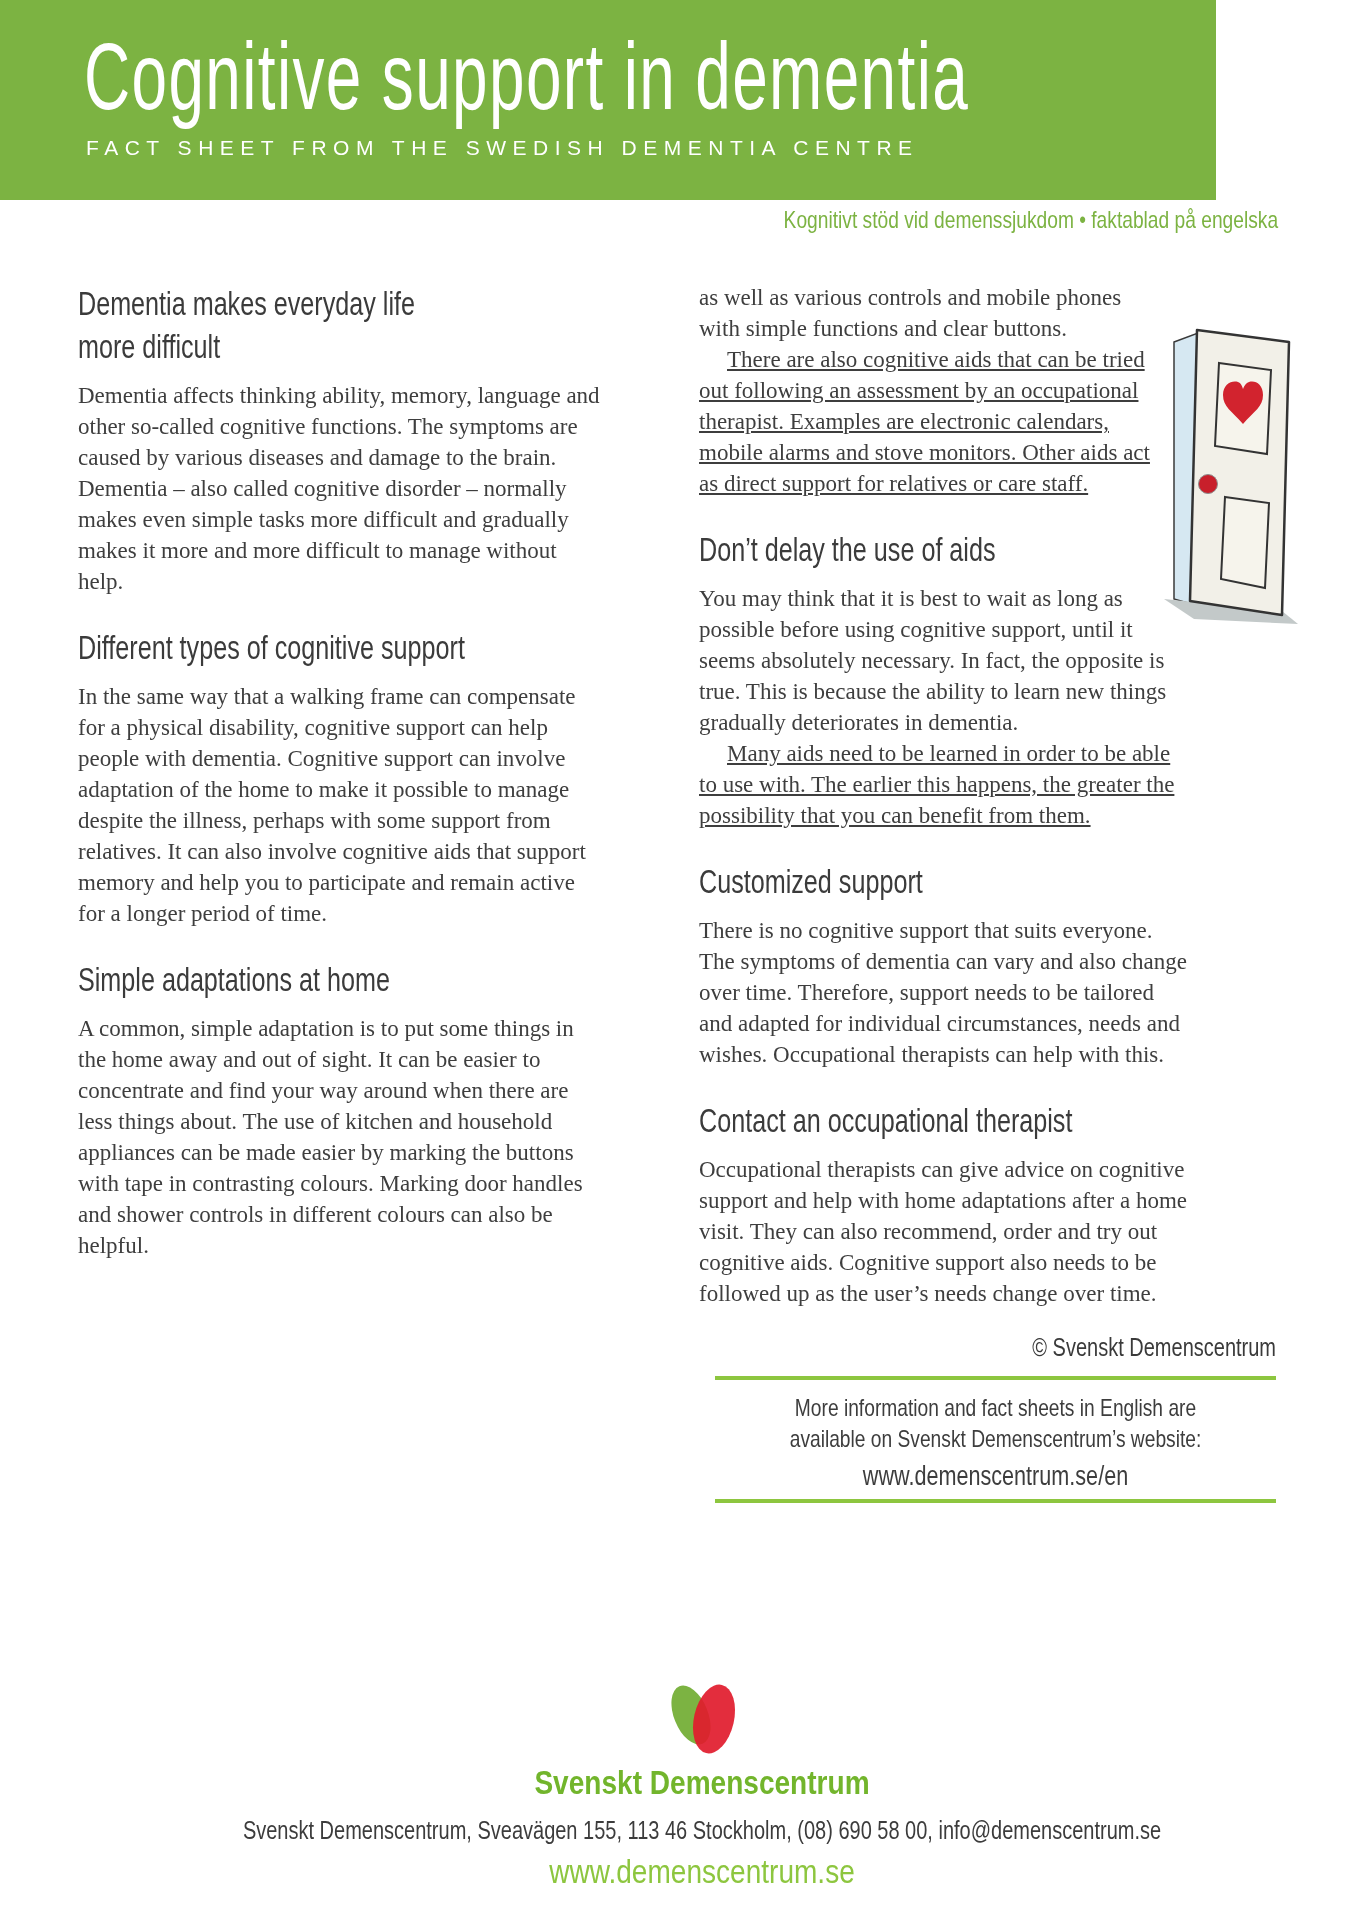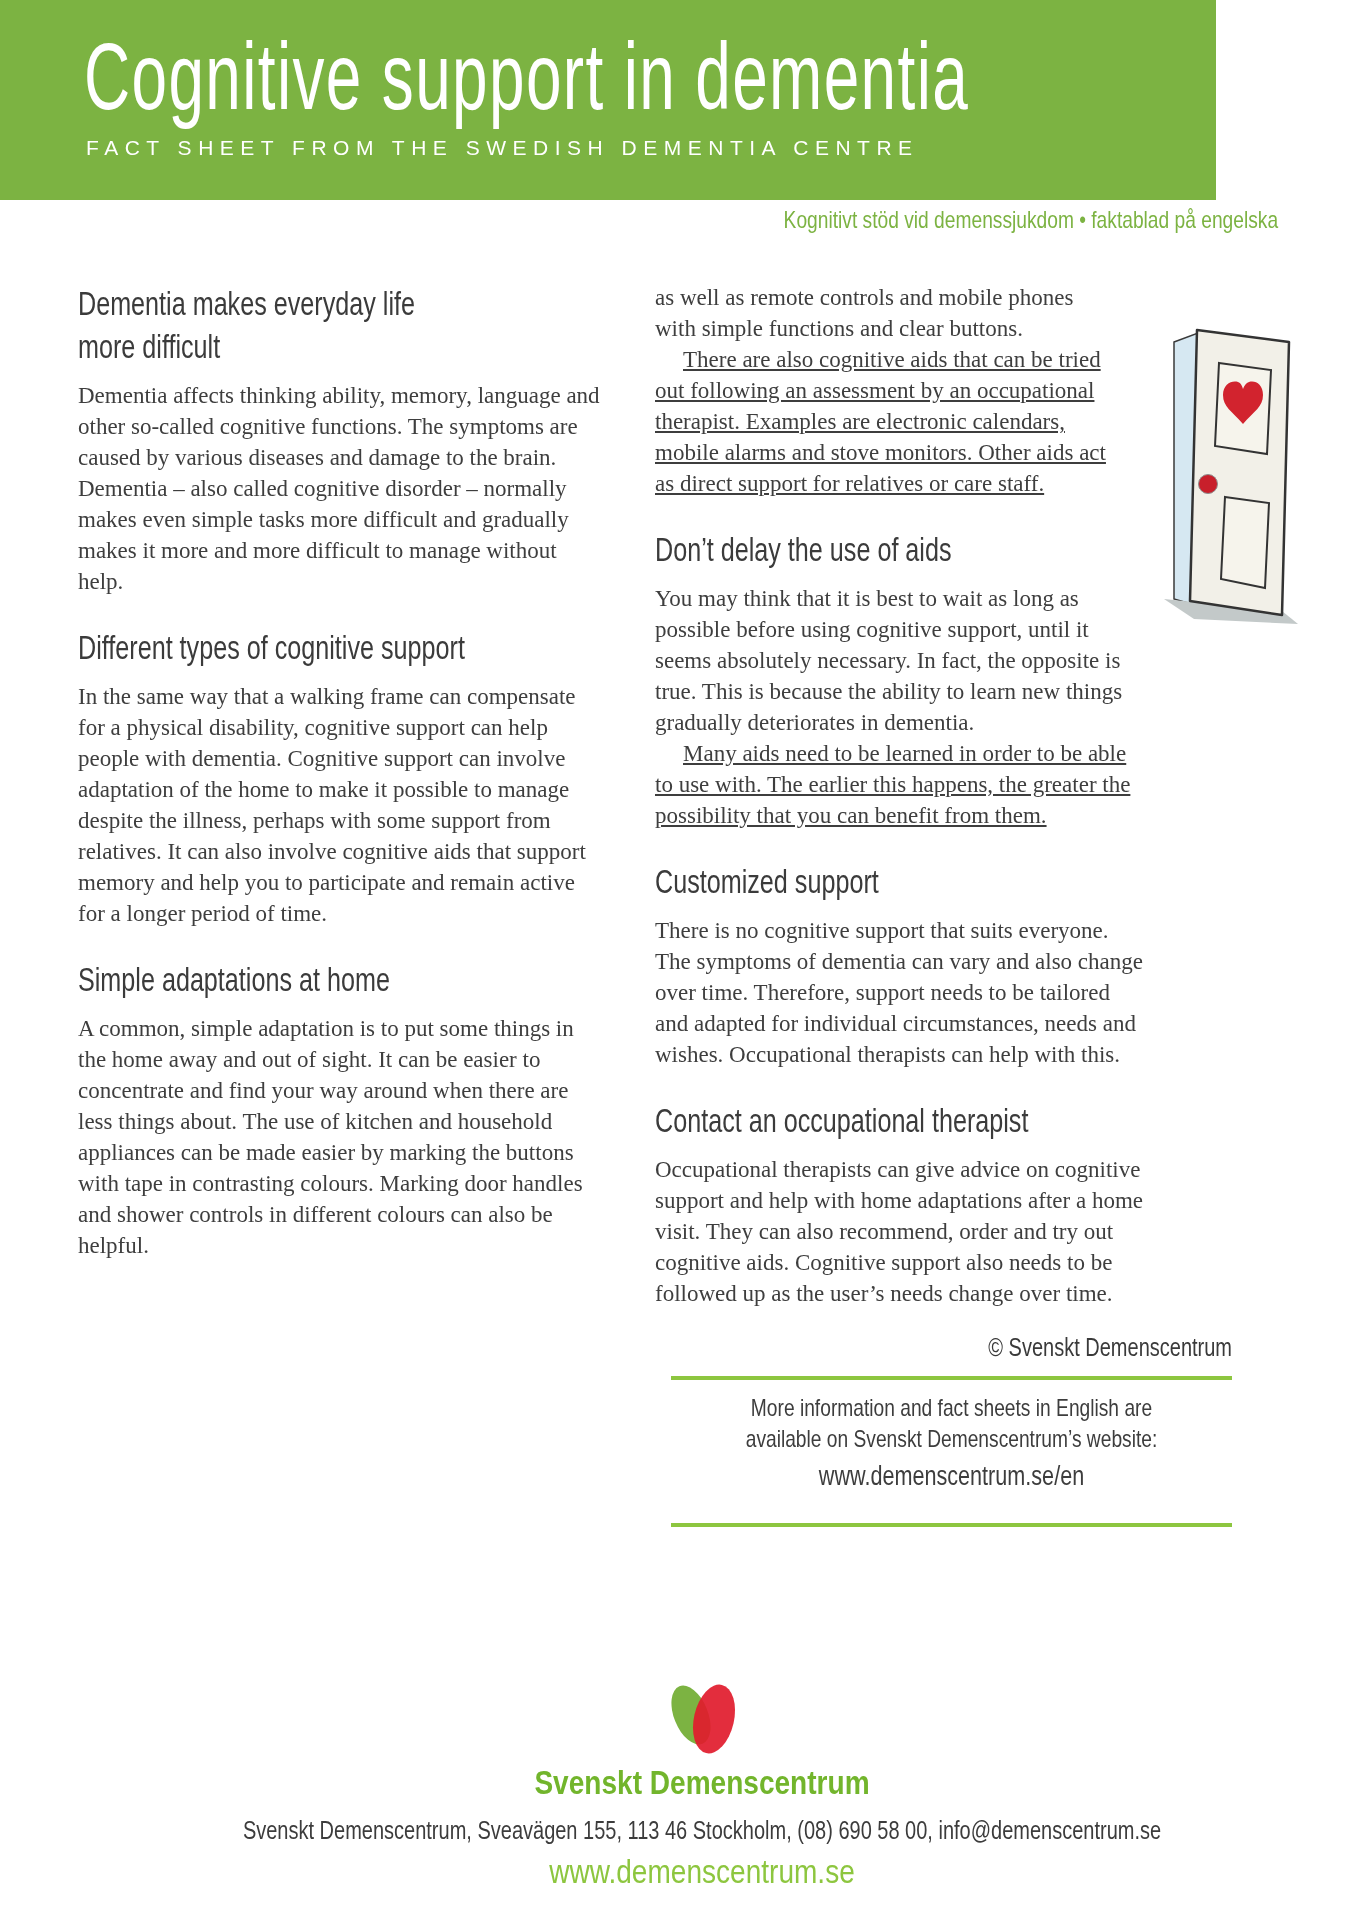--- a/index.html
+++ b/index.html
@@ -16,21 +16,21 @@
   }
   .banner-subtitle{
     position:absolute;left:86px;top:136px;font-size:21px;font-weight:400;color:#ffffff;
     letter-spacing:6.5px;white-space:nowrap;
   }
   .tagline{
     position:absolute;top:206px;right:80px;font-size:24px;color:#7cb342;white-space:nowrap;
     transform:scaleX(0.8);transform-origin:100% 50%;
   }
   
-  .columns{position:absolute;left:78px;top:282px;display:flex;gap:52px;}
+  .columns{position:absolute;left:78px;top:282px;display:flex;gap:96px;}
   .col-left{width:525px;}
   .col-right{width:577px;}
   h2.sh{
     font-size:34px;line-height:43px;font-weight:400;color:#3b3b3b;margin:29px 0 12px 0;
     transform:scaleX(0.74);transform-origin:0 0;
   }
   h2.sh .hl{display:block;white-space:nowrap;}
   section:first-child h2.sh{margin-top:0;}
   p.body{
     font-family:"Liberation Serif",serif;font-size:23px;line-height:31px;color:#3e3e3e;
@@ -39,21 +39,21 @@
   .col-right p.body{max-width:492px;}
   .col-right .continuation p.body{max-width:452px;}
   p.body + p.body{text-indent:28px;text-decoration:underline;}
   
   .copyright{
     margin-top:24px;text-align:right;font-size:25px;color:#3a3a3a;
     transform:scaleX(0.8);transform-origin:100% 50%;
   }
   .info-box{
     margin:14px 0 0 16px;border-top:4px solid #8dc63f;border-bottom:4px solid #8dc63f;
-    padding:12px 6px 32px 6px;text-align:center;
+    padding:12px 6px 8px 6px;text-align:center;
   }
   .info-line{font-size:24px;line-height:31px;color:#3d3d3d;transform:scaleX(0.8);transform-origin:50% 50%;}
   .info-url{font-size:27px;line-height:30px;color:#3d3d3d;margin-top:7px;transform:scaleX(0.8);transform-origin:50% 50%;}
   
   .footer{position:absolute;left:0;top:1680px;width:1358px;text-align:center;margin-left:23px;}
   .footer svg{display:block;margin:0 auto;}
   .logo-text{
     font-size:33px;font-weight:700;color:#72b52c;margin-top:6px;
     transform:scaleX(0.85);transform-origin:50% 50%;
   }
@@ -102,21 +102,21 @@
         <h2 class="sh">
           <span class="hl">Simple adaptations at home</span>
         </h2>
         <p class="body">A common, simple adaptation is to put some things in the home away and out of sight. It can be easier to concentrate and find your way around when there are less things about. The use of kitchen and household appliances can be made easier by marking the buttons with tape in contrasting colours. Marking door handles and shower controls in different colours can also be helpful.</p>
       </section>
 
     </div>
 
     <div class="col col-right">
       <div class="continuation">
-        <p class="body">as well as remote controls and mobile phones with simple functions and clear buttons.</p>
+        <p class="body">as well as various controls and mobile phones with simple functions and clear buttons.</p>
         <p class="body">There are also cognitive aids that can be tried out following an assessment by an occupational therapist. Examples are electronic calendars, mobile alarms and stove monitors. Other aids act as direct support for relatives or care staff.</p>
       </div>
 
       <section>
         <h2 class="sh">
           <span class="hl">Don’t delay the use of aids</span>
         </h2>
         <p class="body">You may think that it is best to wait as long as possible before using cognitive support, until it seems absolutely necessary. In fact, the opposite is true. This is because the ability to learn new things gradually deteriorates in dementia.</p>
         <p class="body">Many aids need to be learned in order to be able to use with. The earlier this happens, the greater the possibility that you can benefit from them.</p>
       </section>

